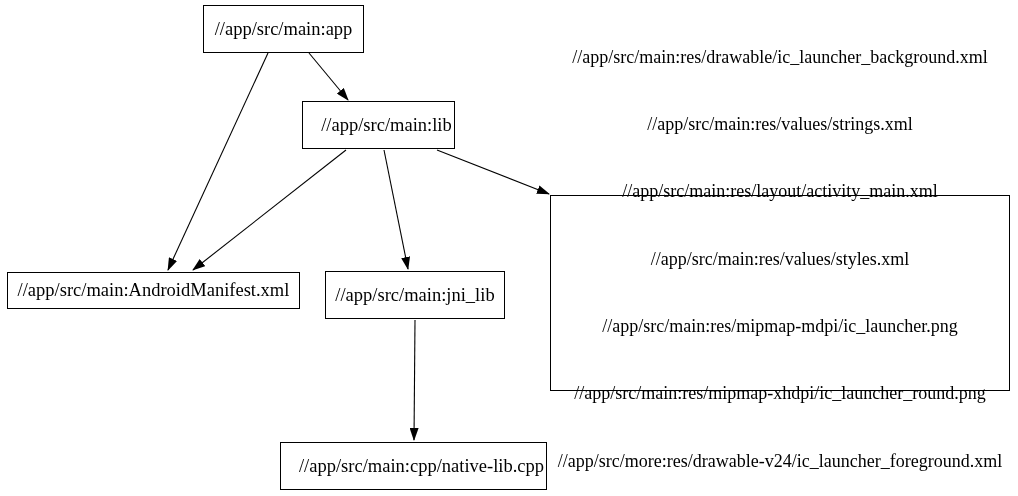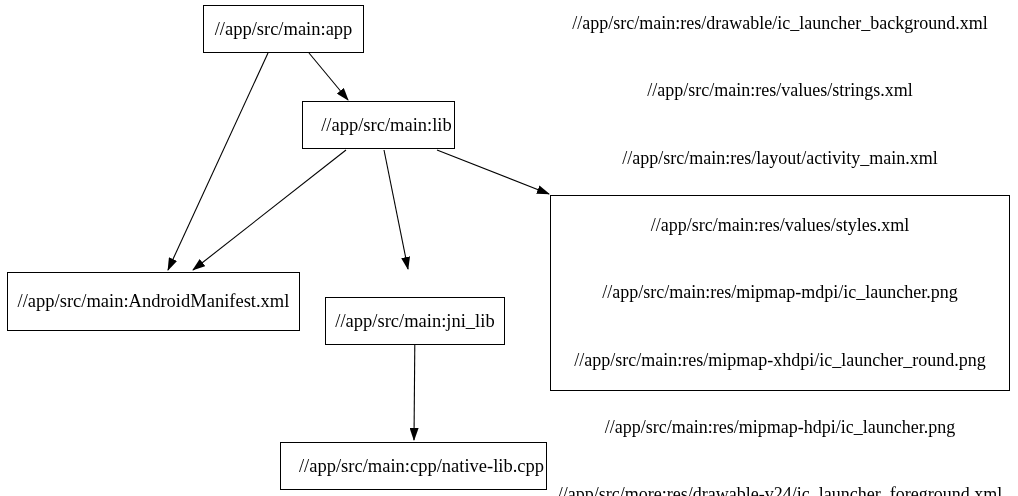--- a/index.html
+++ b/index.html
@@ -31,22 +31,22 @@
     display: flex;
     align-items: center;
     justify-content: center;
     text-align: center;
     font-size: 18.5px;
     white-space: nowrap;
     line-height: 1;
   }
   .node-app        { left: 203px; top: 5px;   width: 161px; height: 48px; }
   .node-lib        { left: 302px; top: 101px; width: 153px; height: 48px; padding-left: 16px; }
-  .node-manifest   { left: 7px;   top: 272px; width: 293px; height: 59px; }
-  .node-jni        { left: 325px; top: 271px; width: 180px; height: 48px; margin-top: 26px; }
+  .node-manifest   { left: 7px;   top: 272px; width: 293px; height: 37px; }
+  .node-jni        { left: 325px; top: 271px; width: 180px; height: 48px; }
   .node-native     { left: 280px; top: 442px; width: 267px; height: 48px; padding-left: 16px; }
   .node-resources  {
     left: 550px; top: 195px; width: 460px; height: 196px;
     flex-direction: column;
     justify-content: center;
     font-size: 18px;
     gap: 48px;
   }
   .res-line {
     line-height: 19.3px;
@@ -93,21 +93,20 @@
     <span>//app/src/main:jni_lib</span>
   </div>
 
   <div class="node node-resources">
     <div class="res-line">//app/src/main:res/drawable/ic_launcher_background.xml</div>
     <div class="res-line">//app/src/main:res/values/strings.xml</div>
     <div class="res-line">//app/src/main:res/layout/activity_main.xml</div>
     <div class="res-line">//app/src/main:res/values/styles.xml</div>
     <div class="res-line">//app/src/main:res/mipmap-mdpi/ic_launcher.png</div>
     <div class="res-line">//app/src/main:res/mipmap-xhdpi/ic_launcher_round.png</div>
-    <div class="res-line">//app/src/main:res/mipmap-hdpi/ic_launcher.png</div>
     <div class="res-line">//app/src/more:res/drawable-v24/ic_launcher_foreground.xml</div>
     <div class="res-line">...and 10 more items</div>
   </div>
 
   <div class="node node-native">
     <span>//app/src/main:cpp/native-lib.cpp</span>
   </div>
 
 </div>
 

